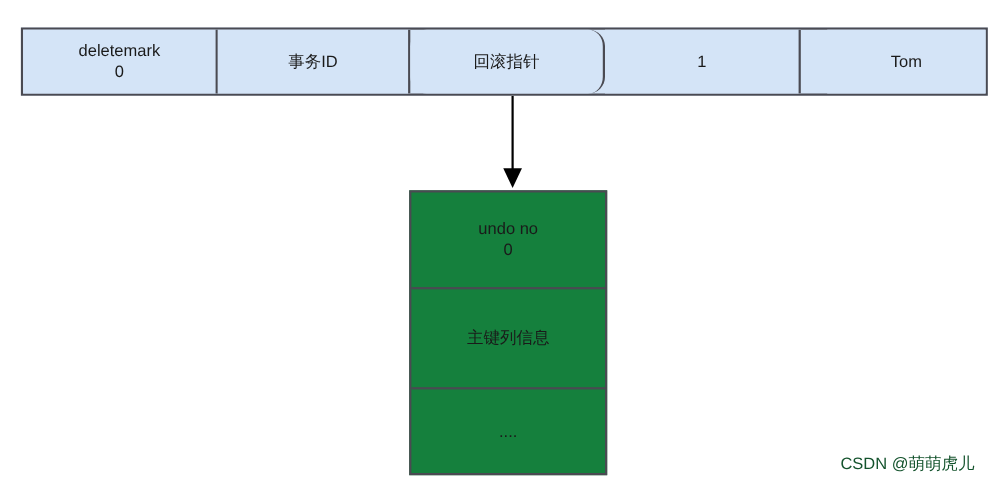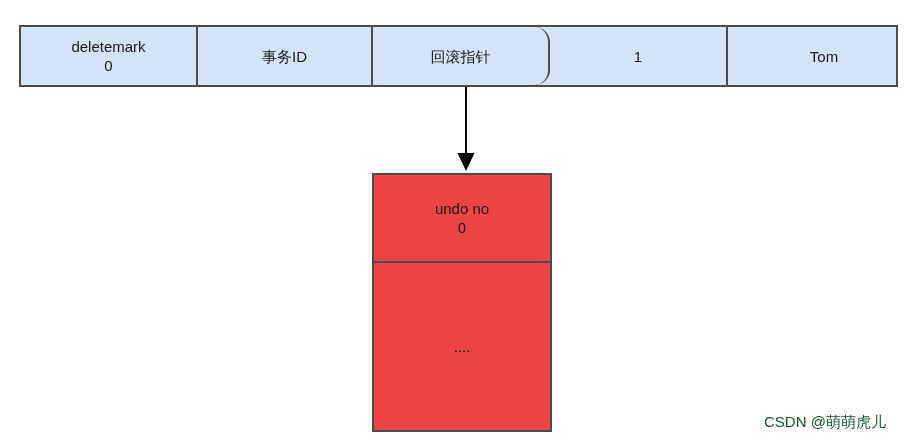--- a/index.html
+++ b/index.html
@@ -75,21 +75,21 @@
 
   
   .undo-box {
     position: absolute;
     left: 372px;
     top: 173px;
     width: 180px;
     height: 259px;
     box-sizing: border-box;
     border: 2px solid #4a4a52;
-    background: #ef4444;
+    background: #15803d;
     display: flex;
     flex-direction: column;
   }
   .undo-seg {
     box-sizing: border-box;
     display: flex;
     flex-direction: column;
     align-items: center;
     justify-content: center;
     border-bottom: 2px solid #4a4a52;
@@ -154,20 +154,23 @@
     <polygon points="12,84 3.5,66 20.5,66" fill="#000000"></polygon>
   </svg>
 
   <div class="undo-box">
 
     <div class="undo-seg seg-undono">
       <span class="seg-line">undo no</span>
       <span class="seg-line">0</span>
     </div>
 
+    <div class="undo-seg seg-pk">
+      <span class="seg-line">主键列信息</span>
+    </div>
 
     <div class="undo-seg seg-more">
       <span class="seg-line">....</span>
     </div>
 
   </div>
 
   <div class="watermark">CSDN @萌萌虎儿</div>
 
 </div>

